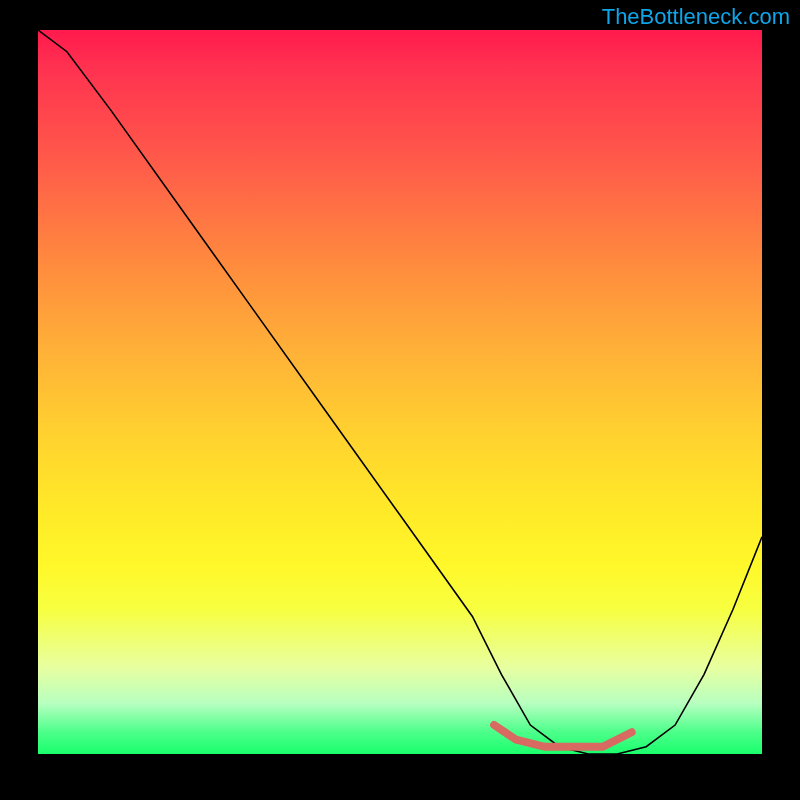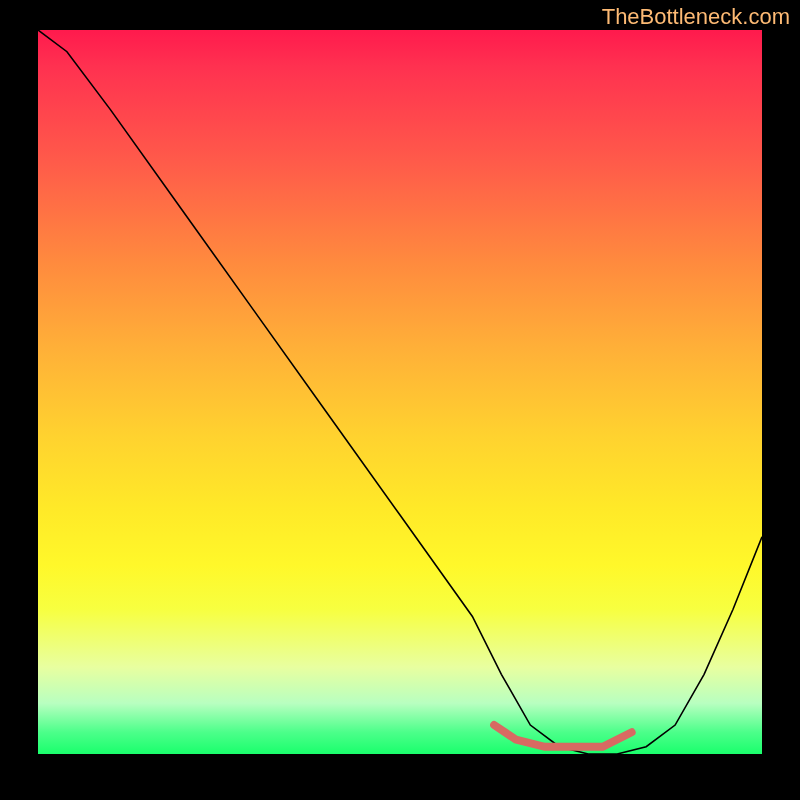--- a/index.html
+++ b/index.html
@@ -8,21 +8,21 @@
     width: 800px;
     height: 800px;
     background: #000;
     position: relative;
     font-family: Arial, sans-serif;
   }
   .watermark {
     position: absolute;
     top: 4px;
     right: 10px;
-    color: #fdba74;
+    color: #0ea5e9;
     font-size: 22px;
     font-weight: 500;
     z-index: 10;
   }
   .plot-area {
     position: absolute;
     left: 38px;
     top: 30px;
     width: 724px;
     height: 724px;

